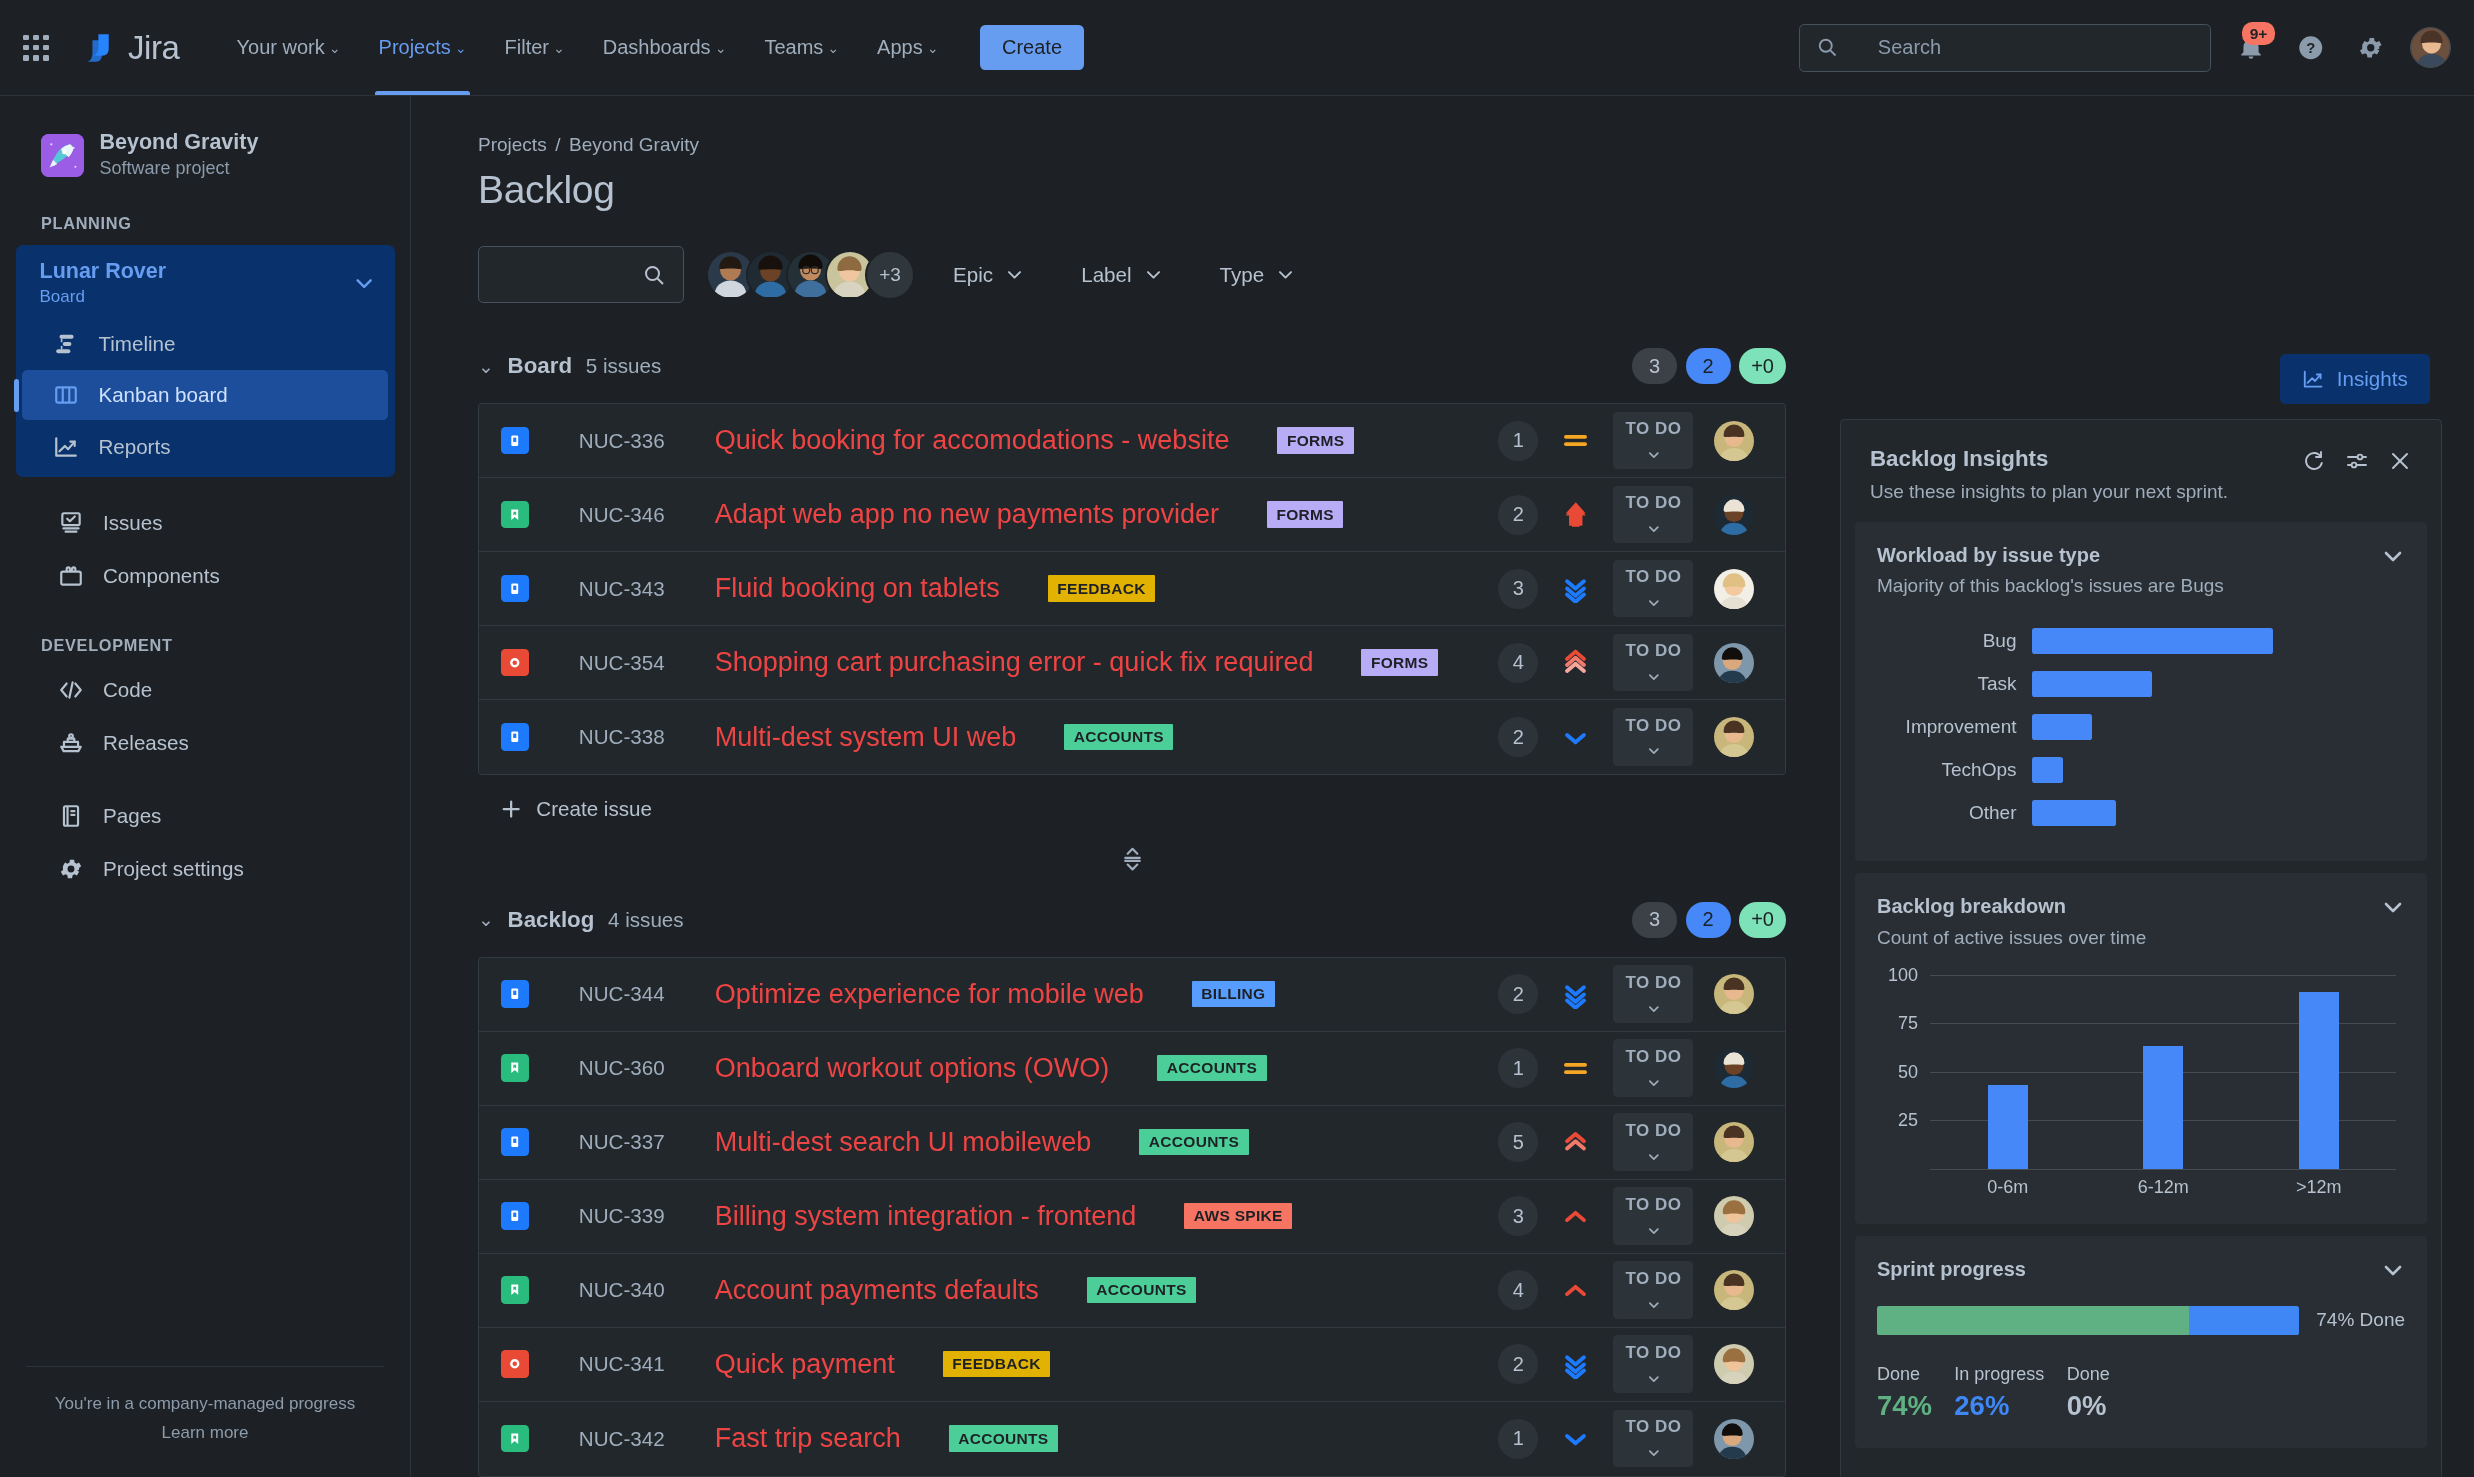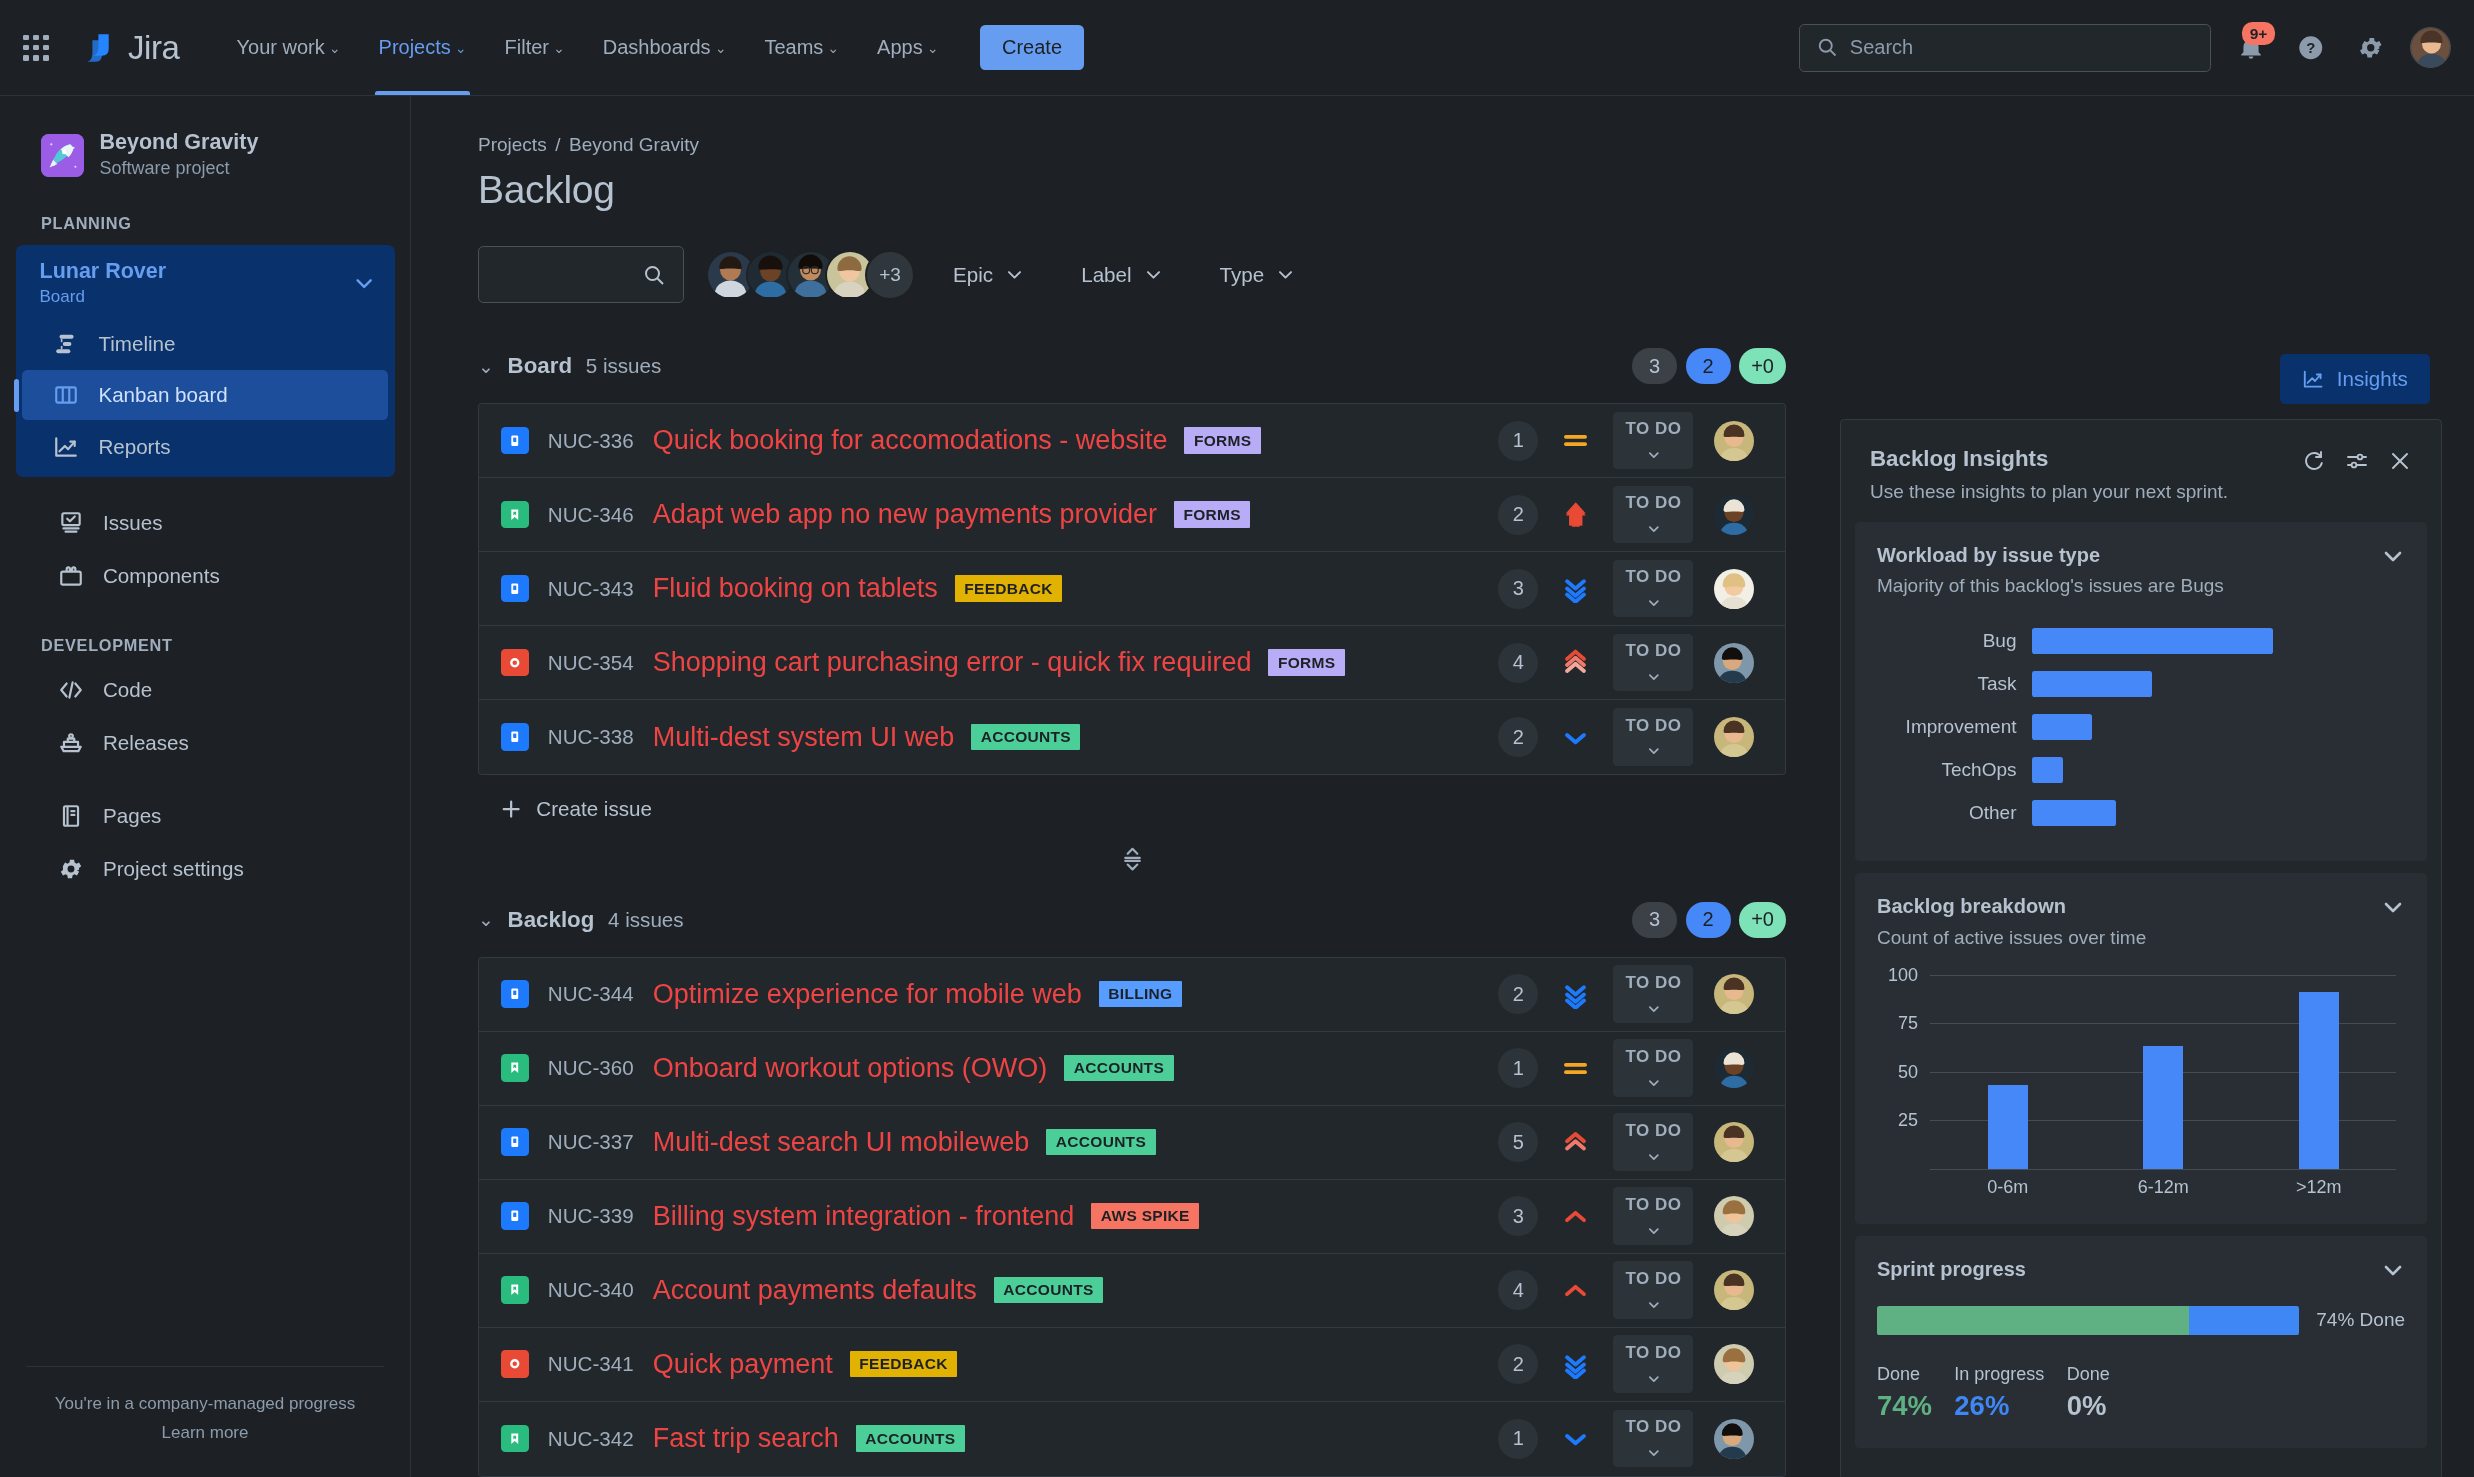--- a/index.html
+++ b/index.html
@@ -41,21 +41,21 @@
     margin-left: 22.3px; background: #669df1; color: #1d2125;
     font-size: 20px; padding: 11.2px 22.3px; border-radius: 5.2px; cursor: pointer;
     border: none; font-family: inherit;
   }
   .topnav-right { margin-left: auto; display: flex; align-items: center; gap: 19px; }
   .searchbox {
     width: 412px; height: 48px; border: 1.3px solid #47525c; border-radius: 5.2px;
     background: #22272b; display: flex; align-items: center; gap: 12px; padding: 0 15.5px;
     cursor: text;
   }
-  .searchbox .ph { color: #8c9bab; font-size: 20px; }
+  .searchbox .ph { color: #8c9bab; font-size: 20px; margin-left: 28px; }
   .icon-btn { position: relative; width: 41px; height: 41px; display:flex; align-items:center;
     justify-content:center; cursor: pointer; }
   .badge-9 {
     position: absolute; top: -5.2px; left: 12px; background: #f87462; color: #1d2125;
     font-size: 15.5px; font-weight: bold; border-radius: 10.3px; padding: 1.7px 7.7px; line-height: 1.25;
   }
   .avatar-me {
     width: 41px; height: 41px; border-radius: 50%; overflow: hidden;
     border: 1.7px solid #44505c; cursor: pointer;
   }
@@ -143,21 +143,21 @@
   .pill { min-width: 45px; height: 36px; border-radius: 18px; display:flex; align-items:center;
     justify-content:center; font-size: 20px; padding: 0 12px; cursor: pointer; }
   .pill.grey { background: #3c4148; color: #b6c2cf; }
   .pill.blue { background: #4688f7; color: #1d2125; }
   .pill.green { background: #7ee2b8; color: #1d2125; }
 
   .issue-list { margin-top: 19px; border: 0.9px solid #323a42; border-radius: 3.4px;
     background: #22272b; overflow: hidden; }
   .issue-row {
     display: flex; align-items: center; height: 74px; padding: 0 31px 0 22.3px;
-    border-bottom: 0.9px solid #323a42; cursor: pointer;
+    border-bottom: 0.9px solid #323a42; cursor: pointer; gap: 31px;
   }
   .issue-row:last-child { border-bottom: none; }
   .type-ic { width: 27.5px; height: 27.5px; border-radius: 4.3px; flex-shrink: 0; position: relative;
     display:flex; align-items:center; justify-content:center; }
   .key { font-size: 20.6px; color: #9fadbc; margin-left: 19px; white-space: nowrap; }
   .summary { font-size: 27px; color: #ef4444; margin-left: 19px; white-space: nowrap; }
   .epic-tag { margin-left: 17px; font-size: 15.5px; font-weight: bold; letter-spacing: 0.3px;
     padding: 4.3px 9.5px; border-radius: 1px; color: #1d2125; white-space: nowrap; }
   .row-right { margin-left: auto; display: flex; align-items: center; gap: 20.6px; }
   .estimate { width: 40px; height: 40px; border-radius: 50%; background: #2c3339; color: #b6c2cf;

